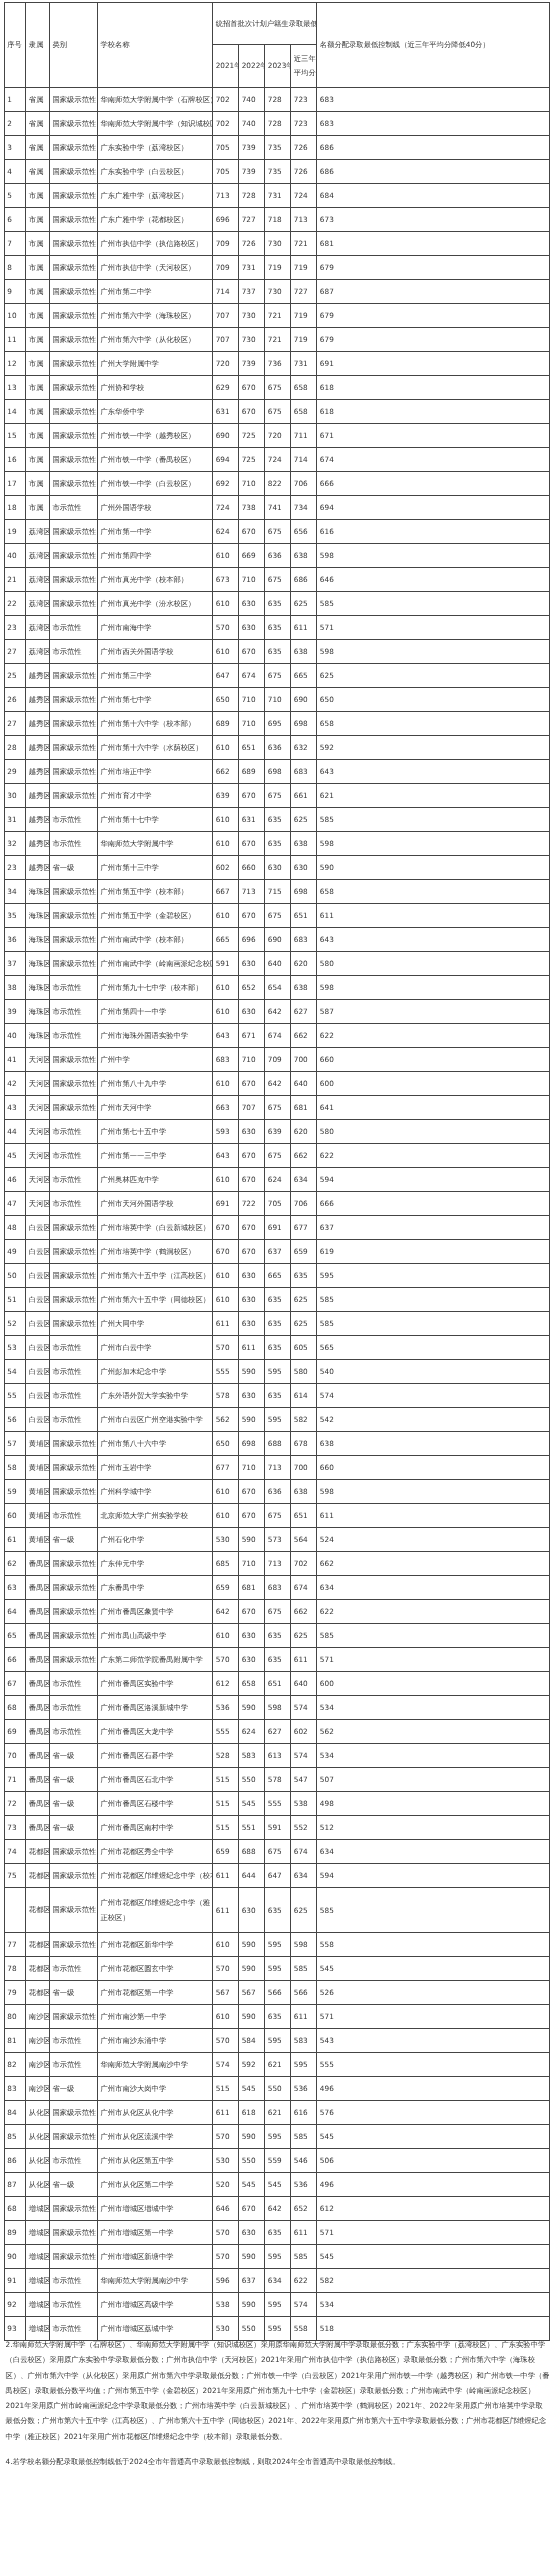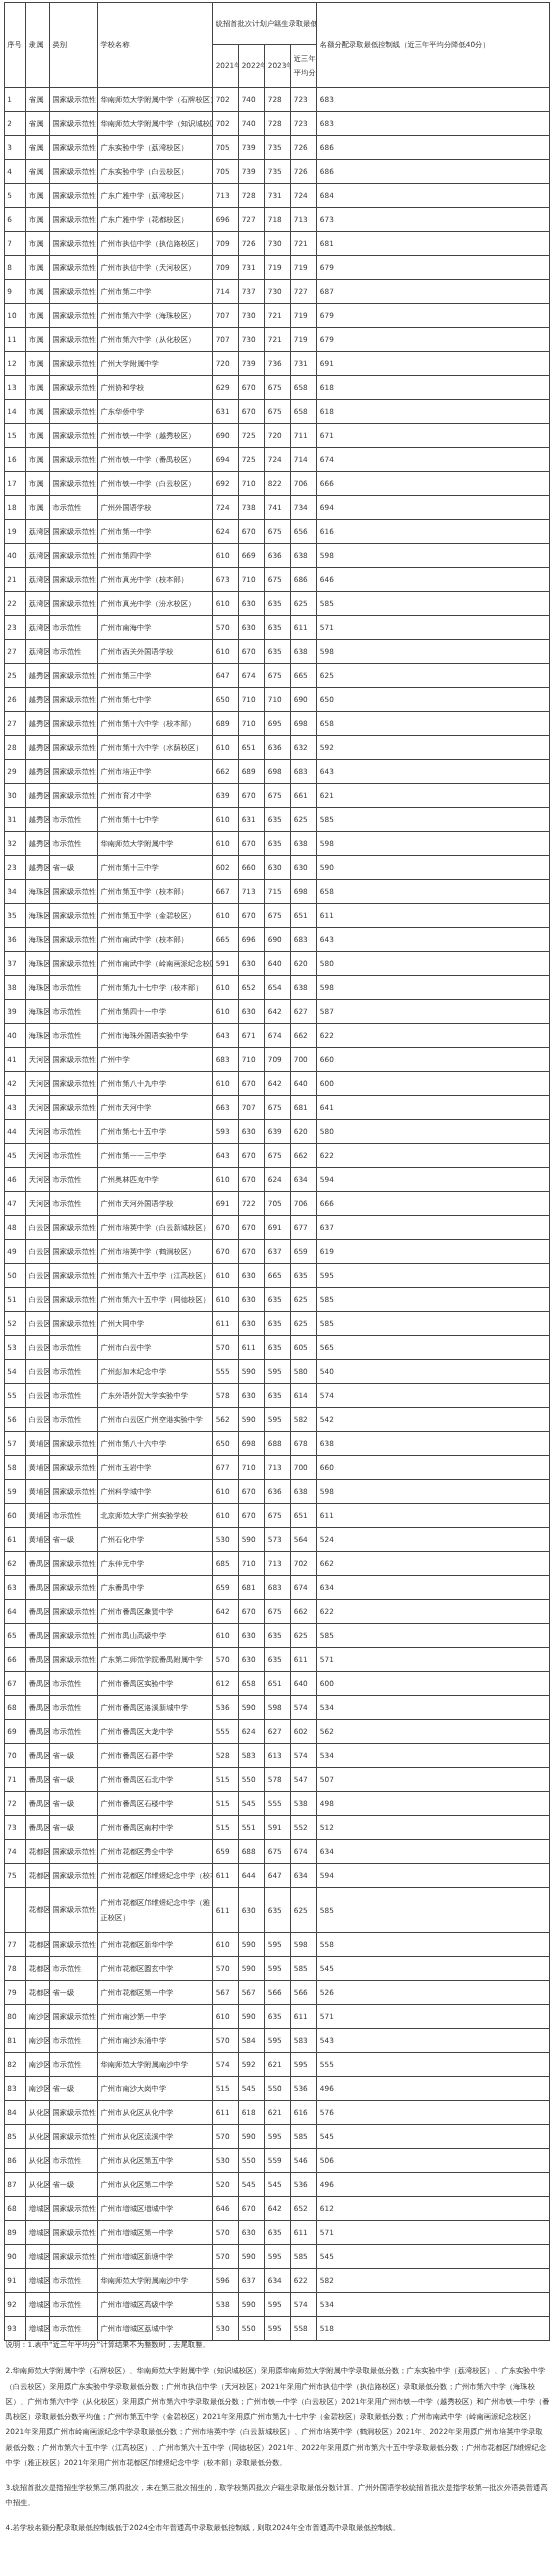--- a/index.html
+++ b/index.html
@@ -1076,18 +1076,16 @@
         <td>530</td>
         <td>550</td>
         <td>595</td>
         <td>558</td>
         <td>518</td>
       </tr>
     </tbody>
 </table>
 
 <div class="notes">
-  <p class="first">说明：1.表中“近三年平均分”计算结果不为整数时，去尾取整。</p>
   <p>2.华南师范大学附属中学（石牌校区）、华南师范大学附属中学（知识城校区）采用原华南师范大学附属中学录取最低分数；广东实验中学（荔湾校区）、广东实验中学（白云校区）采用原广东实验中学录取最低分数；广州市执信中学（天河校区）2021年采用广州市执信中学（执信路校区）录取最低分数；广州市第六中学（海珠校区）、广州市第六中学（从化校区）采用原广州市第六中学录取最低分数；广州市铁一中学（白云校区）2021年采用广州市铁一中学（越秀校区）和广州市铁一中学（番禺校区）录取最低分数平均值；广州市第五中学（金碧校区）2021年采用原广州市第九十七中学（金碧校区）录取最低分数；广州市南武中学（岭南画派纪念校区）2021年采用原广州市岭南画派纪念中学录取最低分数；广州市培英中学（白云新城校区）、广州市培英中学（鹤洞校区）2021年、2022年采用原广州市培英中学录取最低分数；广州市第六十五中学（江高校区）、广州市第六十五中学（同德校区）2021年、2022年采用原广州市第六十五中学录取最低分数；广州市花都区邝维煜纪念中学（雅正校区）2021年采用广州市花都区邝维煜纪念中学（校本部）录取最低分数。</p>
-  <p>3.统招首批次是指招生学校第三/第四批次，未在第三批次招生的，取学校第四批次户籍生录取最低分数计算。广州外国语学校统招首批次是指学校第一批次外语类普通高中招生。</p>
   <p>4.若学校名额分配录取最低控制线低于2024全市年普通高中录取最低控制线，则取2024年全市普通高中录取最低控制线。</p>
 </div>
 
 
 </body></html>

